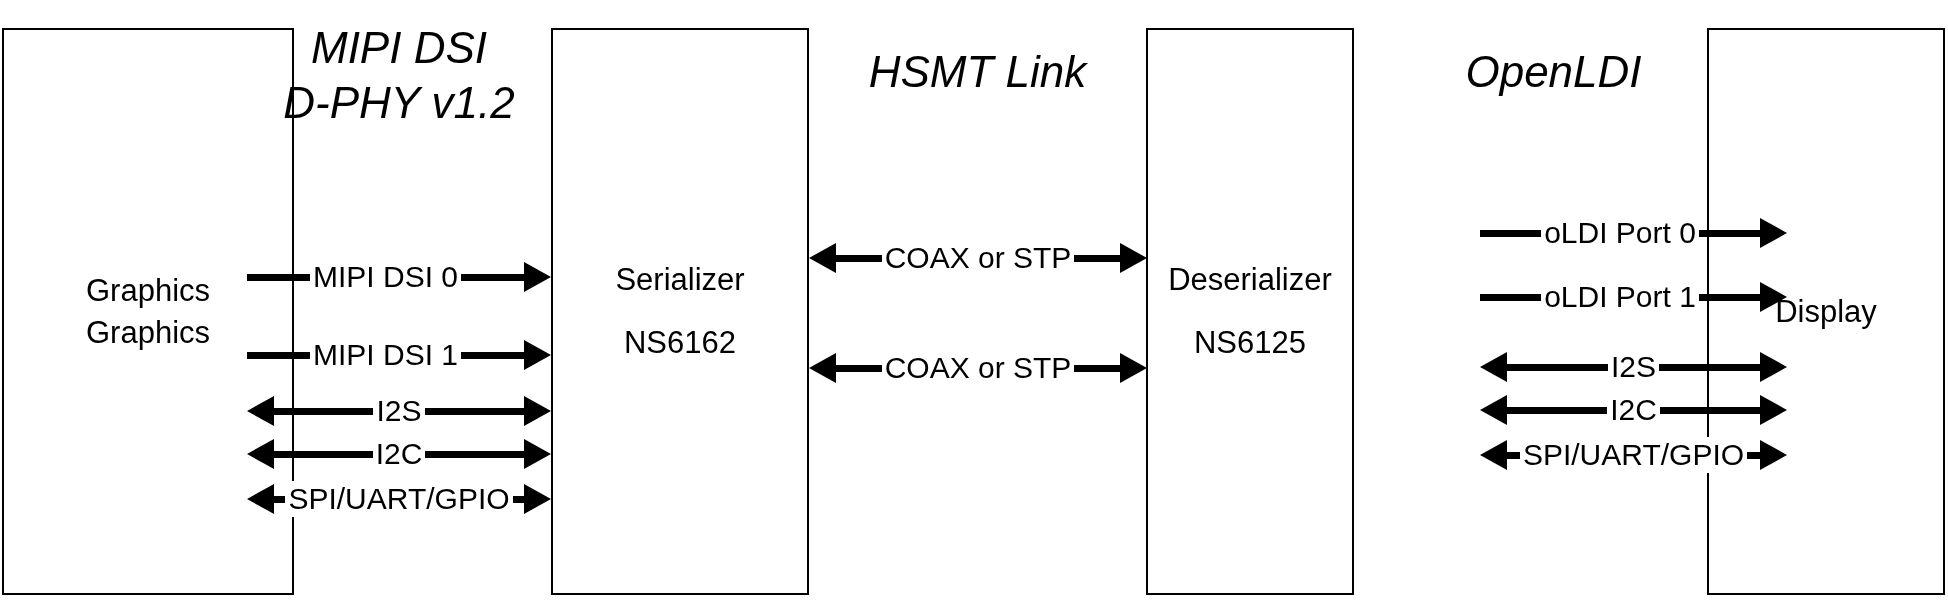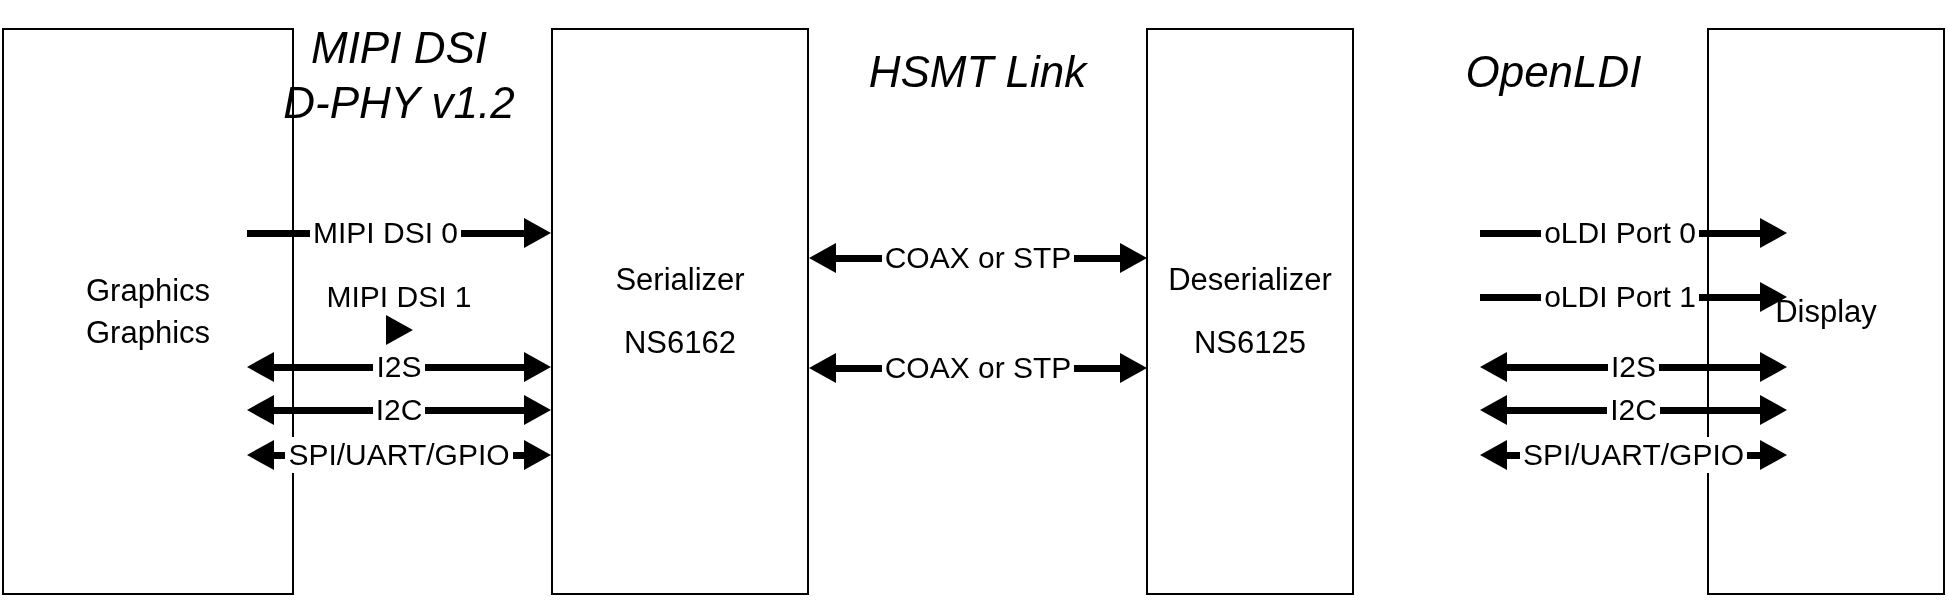--- a/index.html
+++ b/index.html
@@ -45,21 +45,21 @@
   #label-mipi { left: 247px;  width: 304px; top: 20px;  }
   #label-hsmt { left: 809px;  width: 337px; top: 44px; }
   #label-oldi { left: 1400px; width: 307px; top: 44px; }
   
   .conn {
     position: absolute;
     height: 36px;
     display: flex;
     align-items: center;
   }
-  .conn-left  { left: 247px;  width: 304px; }
+  .conn-left  { left: 247px;  width: 304px; margin-top: 44px; }
   .conn-mid   { left: 809px;  width: 338px; }
   .conn-right { left: 1480px; width: 307px; }
   .conn .line { flex: 1 1 0; height: 7px; background: #000000; min-width: 4px; }
   .conn .lbl {
     font-size: 30px;
     line-height: 36px;
     white-space: nowrap;
     padding: 0 3px;
     background: #ffffff;
   }
@@ -70,21 +70,21 @@
     border-bottom: 15px solid transparent;
   }
   .head-l {
     width: 0; height: 0;
     border-right: 27px solid #000000;
     border-top: 15px solid transparent;
     border-bottom: 15px solid transparent;
   }
   
   #conn-mipi0 { top: 215px; }
-  #conn-mipi1 { top: 279px; flex-direction: column; }
+  #conn-mipi1 { top: 293px; }
   #conn-i2s-l { top: 349px; }
   #conn-i2c-l { top: 392px; }
   #conn-spi-l { top: 437px; }
   #conn-coax1 { top: 240px; }
   #conn-coax2 { top: 350px; }
   #conn-oldi0 { top: 215px; }
   #conn-oldi1 { top: 279px; }
   #conn-i2s-r { top: 349px; }
   #conn-i2c-r { top: 392px; }
   #conn-spi-r { top: 437px; }

